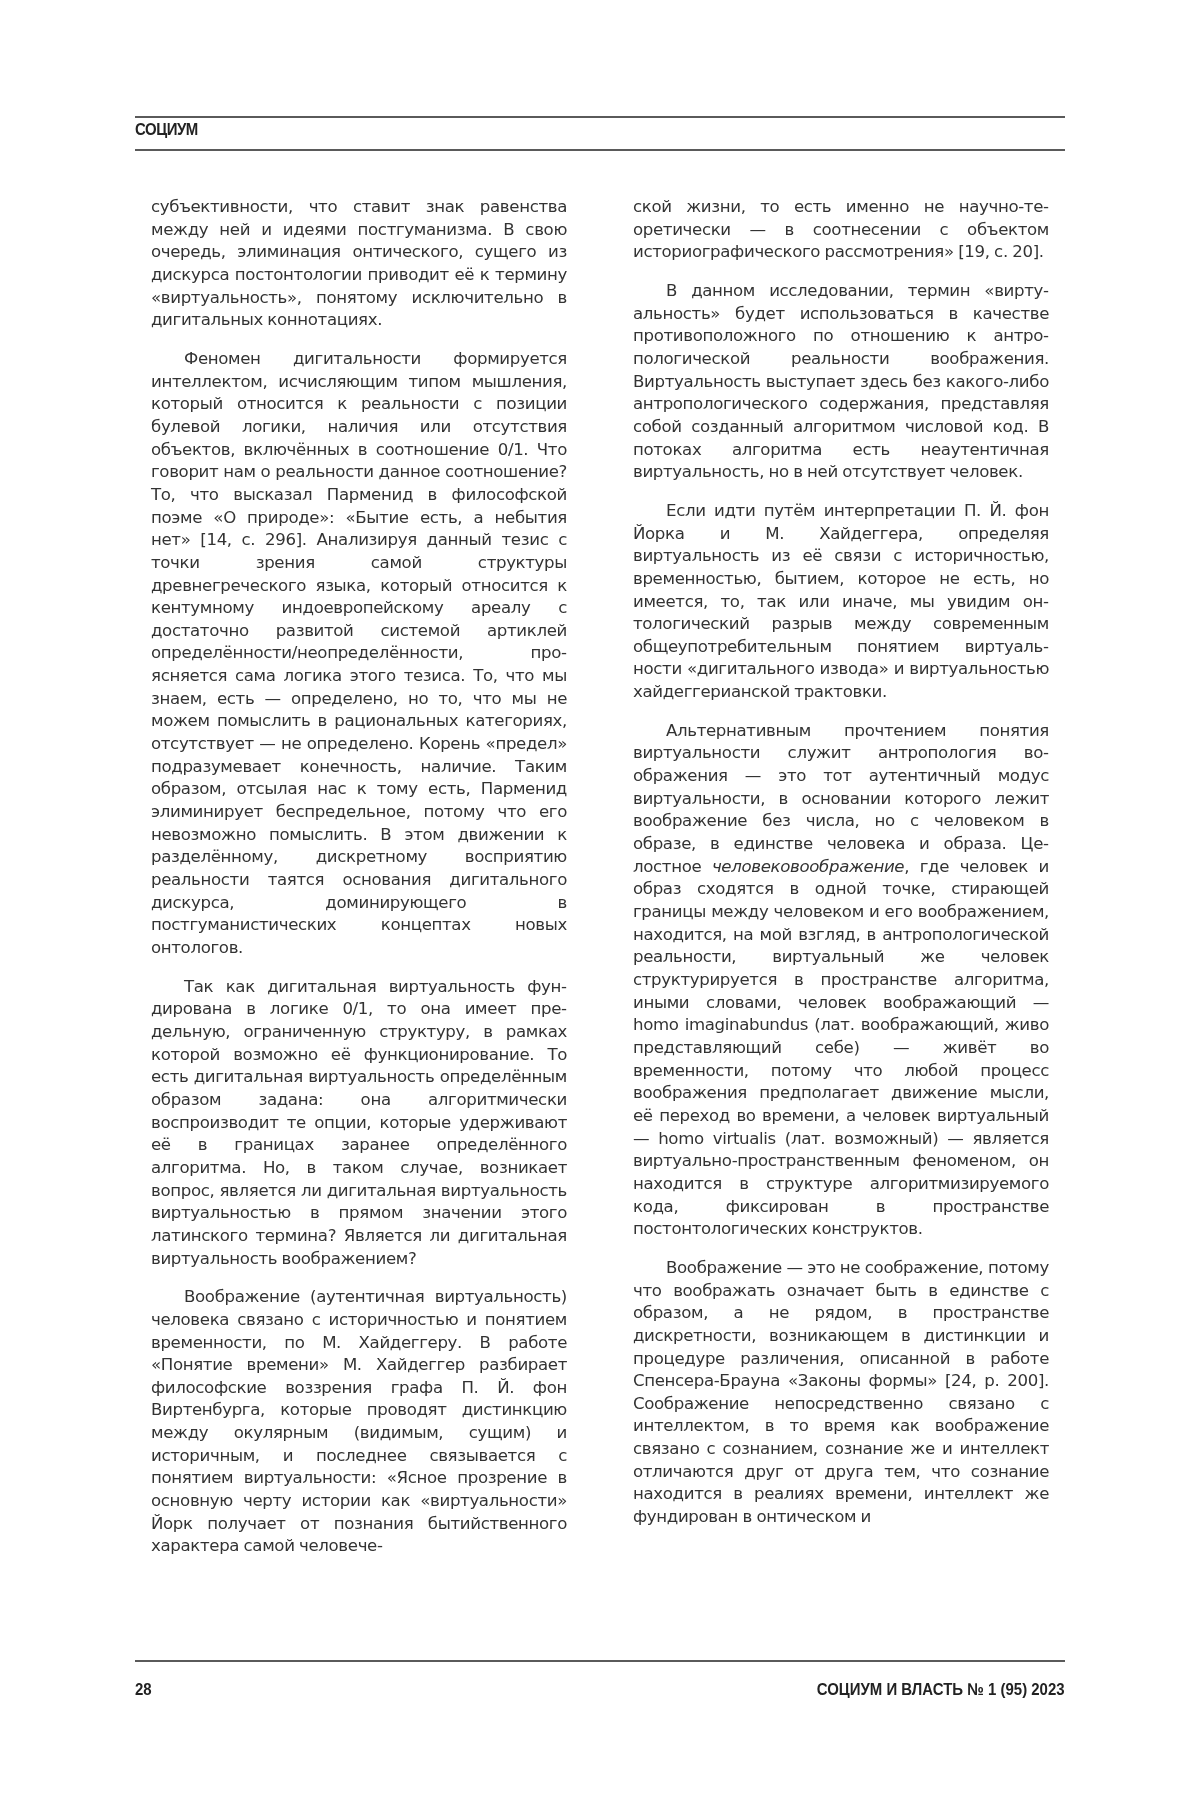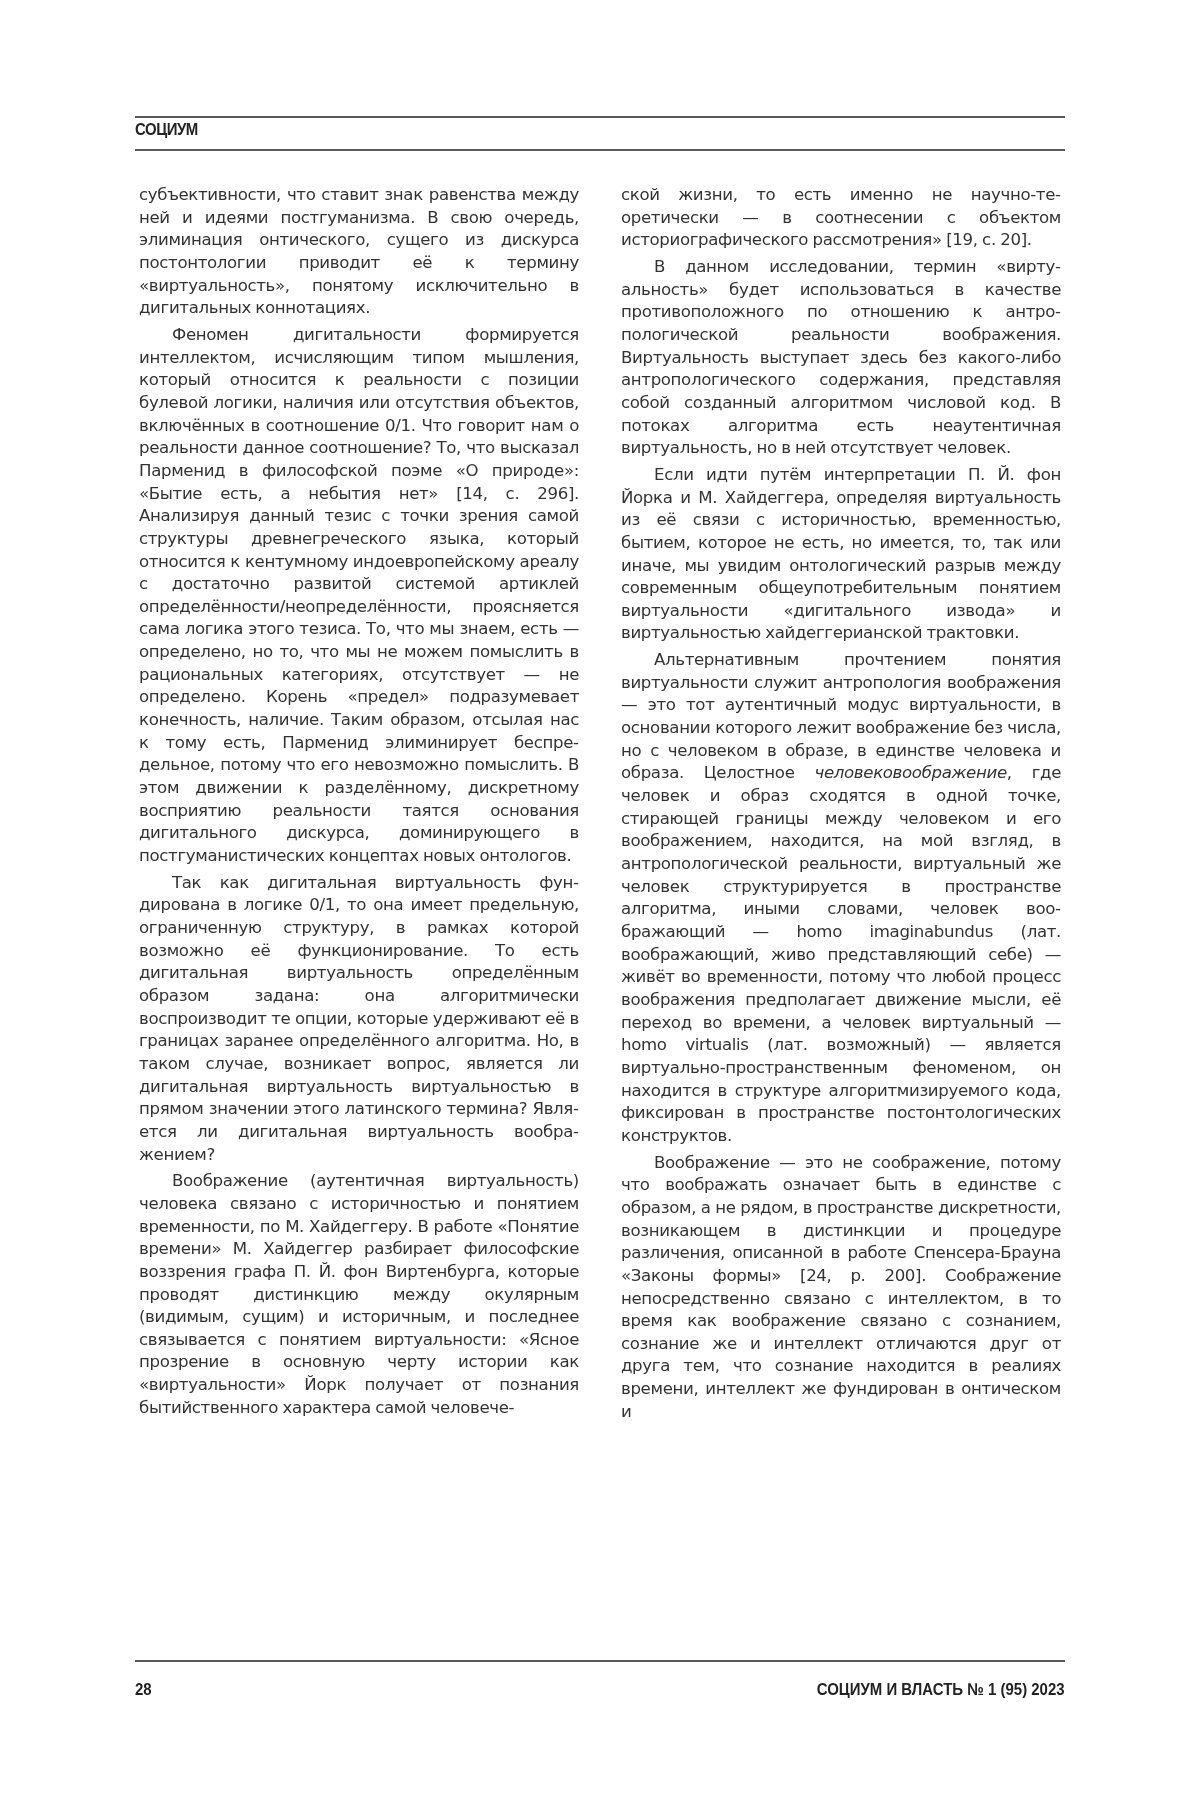--- a/index.html
+++ b/index.html
@@ -13,21 +13,21 @@
     transform: scaleX(0.88); transform-origin: left center;
   }
   .col {
     position: absolute; top: 164px; width: 448px;
     font-family: "DejaVu Sans", sans-serif; font-size: 16.6px;
     line-height: 22.65px; color: #333; text-align: justify;
     letter-spacing: -0.35px; word-spacing: -0.5px; hyphens: manual;
   }
   .col-left { left: 135px; }
   .col-right { left: 617px; }
-  .col p { margin: 4px; text-indent: 0; }
+  .col p { margin: 16px; text-indent: 0; }
   .col p.indent { text-indent: 33px; }
   .col em { }
   .footer-page {
     position: absolute; left: 135px; top: 1664px;
     font-family: "Liberation Sans", sans-serif; font-weight: bold;
     font-size: 17px; color: #222; transform: scaleX(0.88); transform-origin: left center;
   }
   .footer-journal {
     position: absolute; right: 135px; top: 1664px;
     font-family: "Liberation Sans", sans-serif; font-weight: bold;

